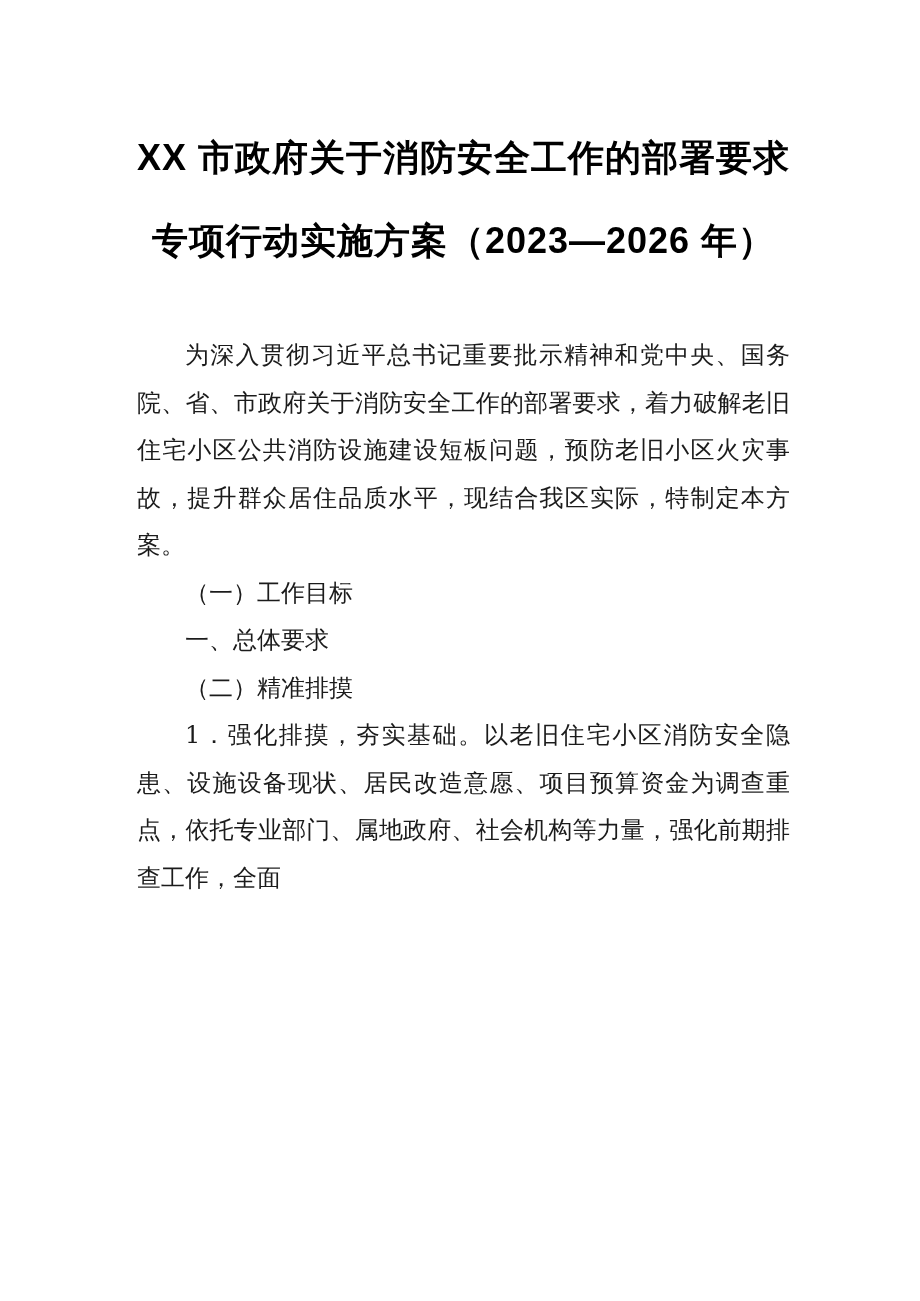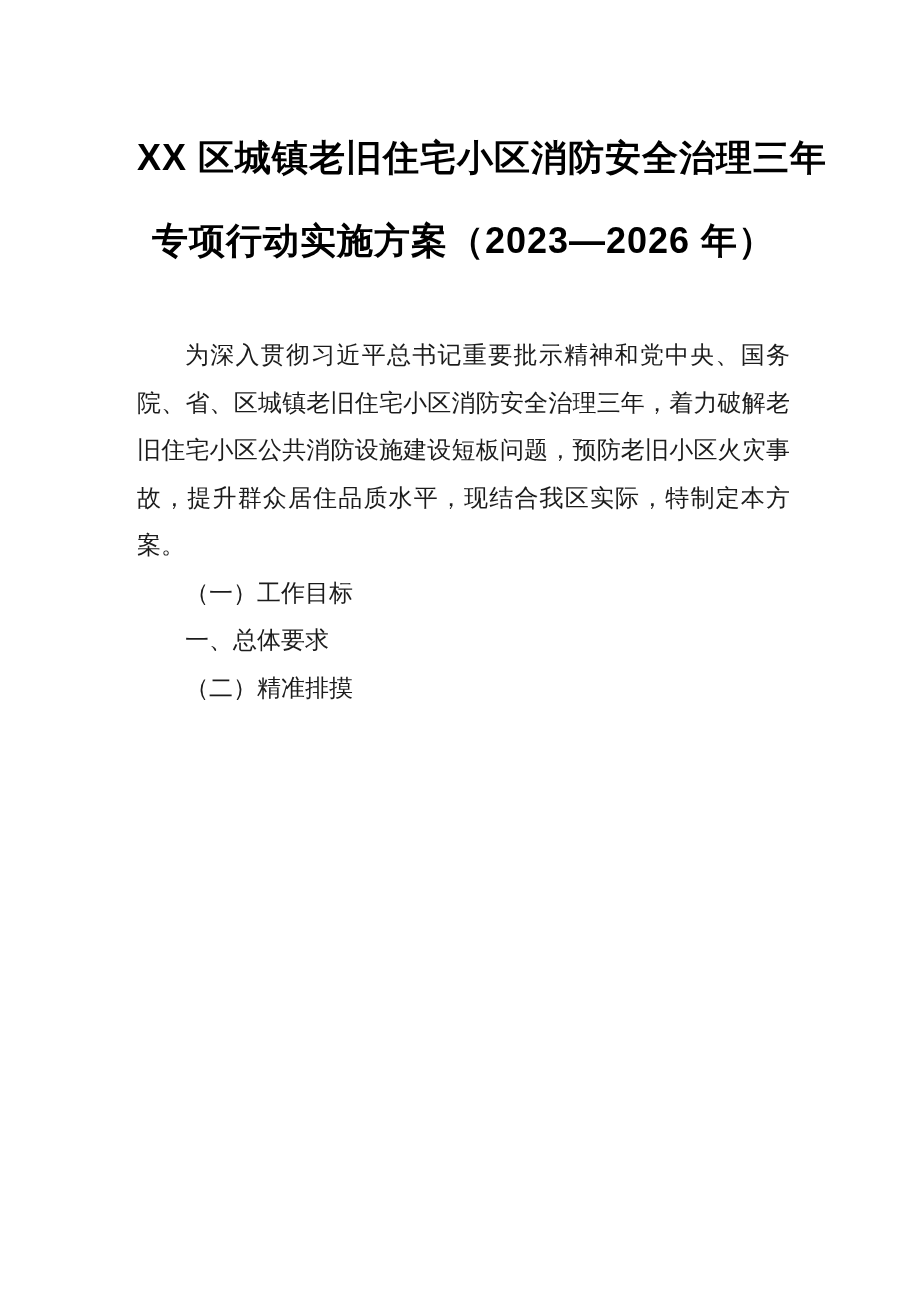--- a/index.html
+++ b/index.html
@@ -41,24 +41,25 @@
     margin: 0;
     text-indent: 2em;
   }
 </style>
 </head>
 <body>
 
 <div class="page">
 
   <h1 class="title-block">
-    <div class="title-line">XX 区城镇老旧住宅小区消防安全治理三年</div>
+    <div class="title-line">XX 市政府关于消防安全工作的部署要求</div>
     <div class="title-line">专项行动实施方案（2023—2026 年）</div>
   </h1>
 
   <div class="body-text">
-    <p class="para">为深入贯彻习近平总书记重要批示精神和党中央、国务院、省、区城镇老旧住宅小区消防安全治理三年，着力破解老旧住宅小区公共消防设施建设短板问题，预防老旧小区火灾事故，提升群众居住品质水平，现结合我区实际，特制定本方案。</p>
+    <p class="para">为深入贯彻习近平总书记重要批示精神和党中央、国务院、省、市政府关于消防安全工作的部署要求，着力破解老旧住宅小区公共消防设施建设短板问题，预防老旧小区火灾事故，提升群众居住品质水平，现结合我区实际，特制定本方案。</p>
     <p class="para">（一）工作目标</p>
     <p class="para">一、总体要求</p>
     <p class="para">（二）精准排摸</p>
+    <p class="para">1．强化排摸，夯实基础。以老旧住宅小区消防安全隐患、设施设备现状、居民改造意愿、项目预算资金为调查重点，依托专业部门、属地政府、社会机构等力量，强化前期排查工作，全面</p>
   </div>
 
 </div>
 
 </body></html>

